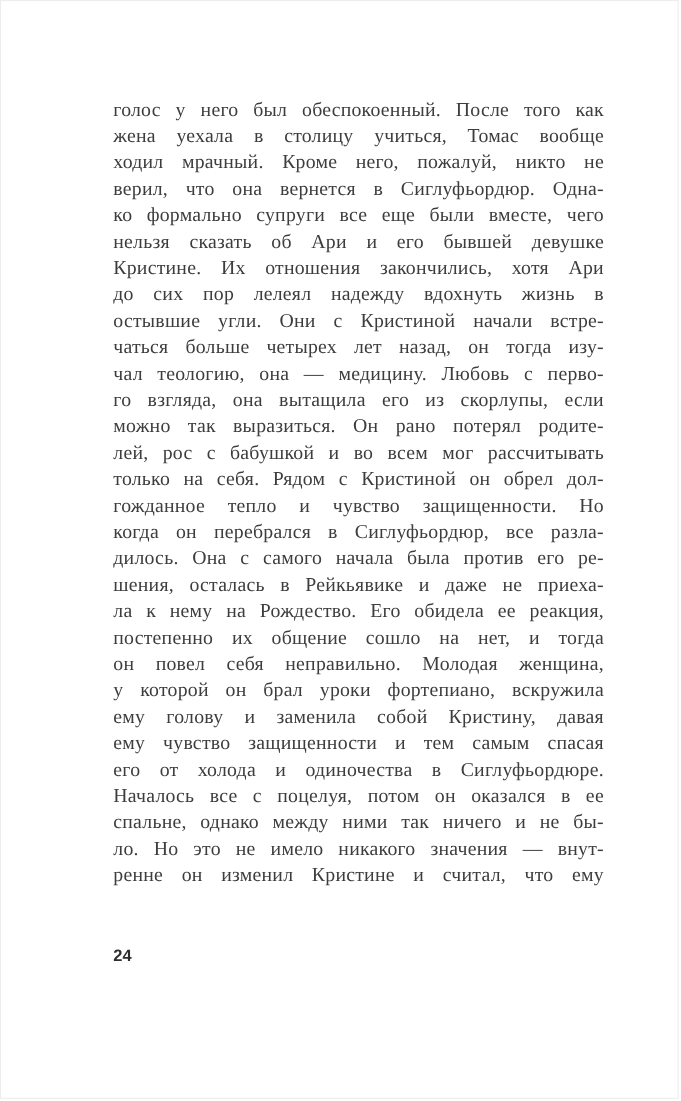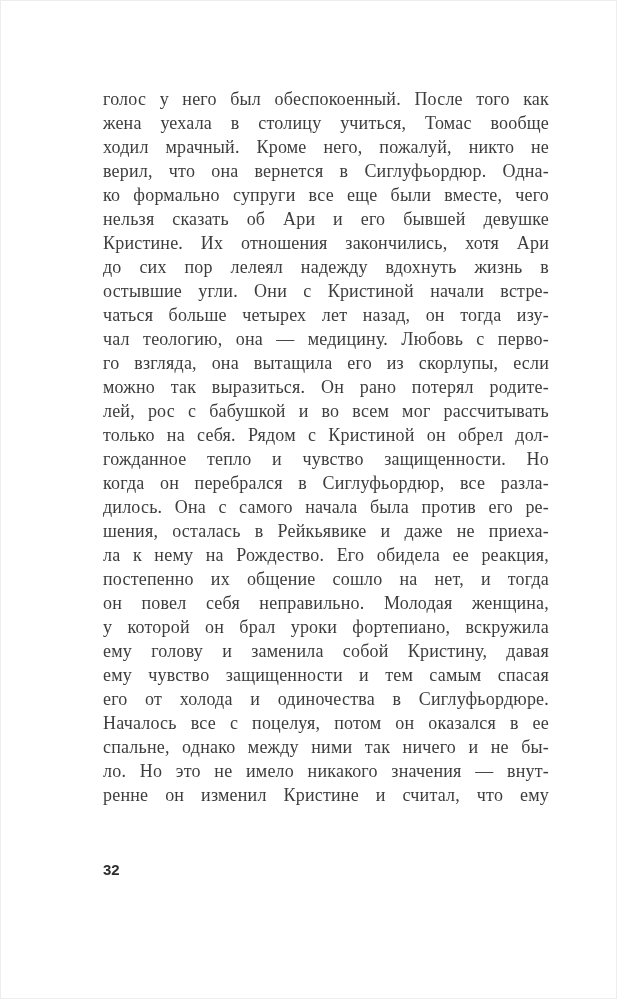--- a/index.html
+++ b/index.html
@@ -85,15 +85,15 @@
 он повел себя неправильно. Молодая женщина,
 у которой он брал уроки фортепиано, вскружила
 ему голову и заменила собой Кристину, давая
 ему чувство защищенности и тем самым спасая
 его от холода и одиночества в Сиглуфьордюре.
 Началось все с поцелуя, потом он оказался в ее
 спальне, однако между ними так ничего и не бы-
 ло. Но это не имело никакого значения — внут-
 ренне он изменил Кристине и считал, что ему</div>
   <div class="footer">
-    <span class="page-num">32</span>
+    <span class="page-num">24</span>
   </div>
 </div>
 
 </body></html>

